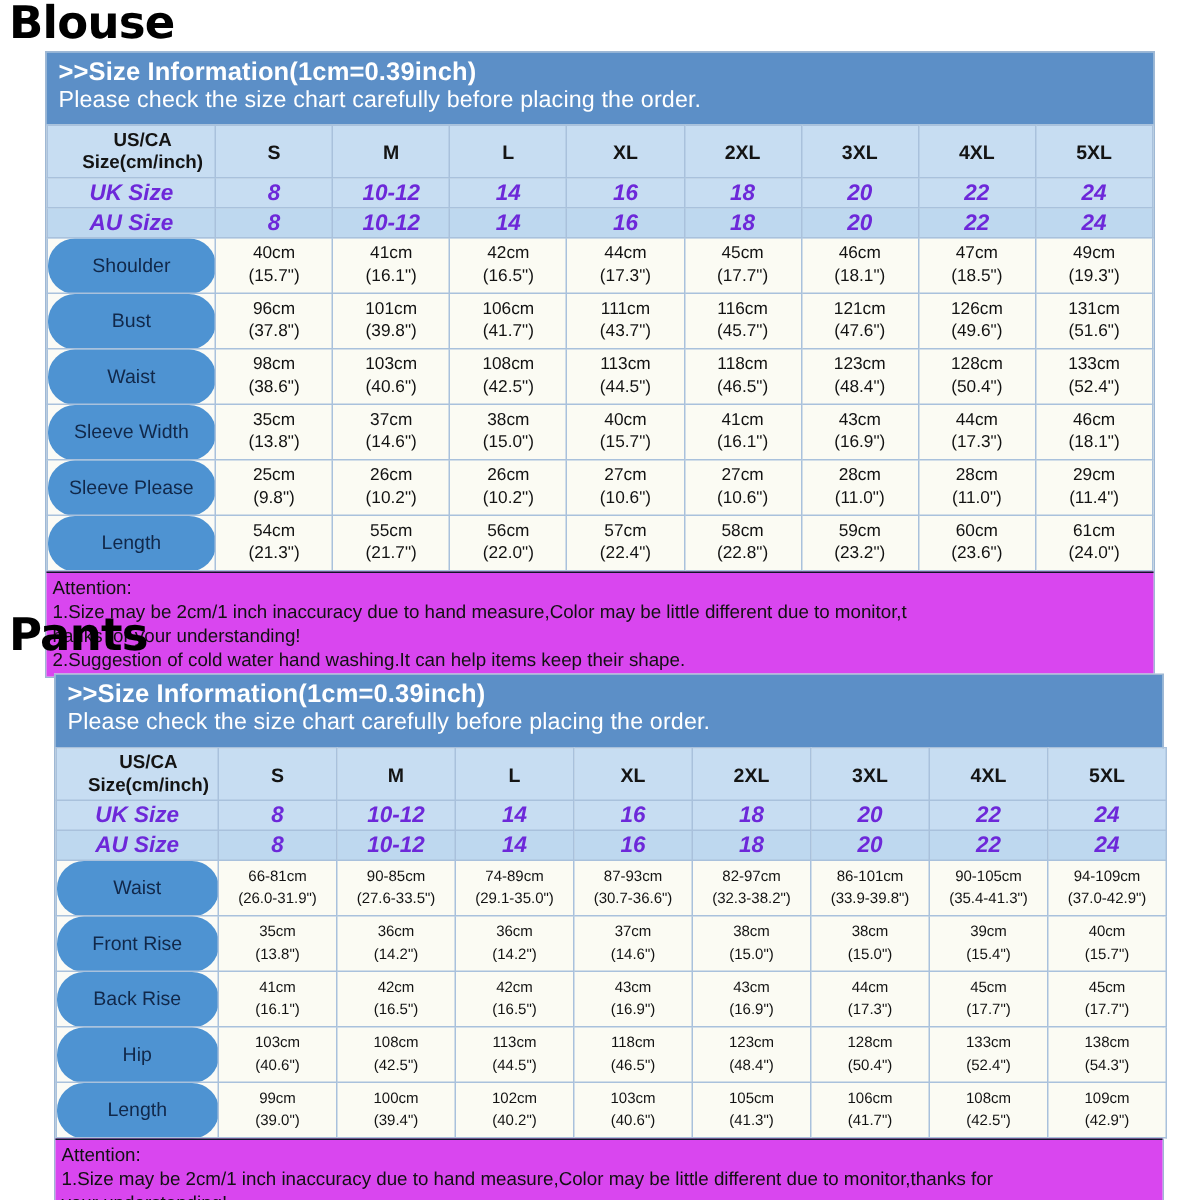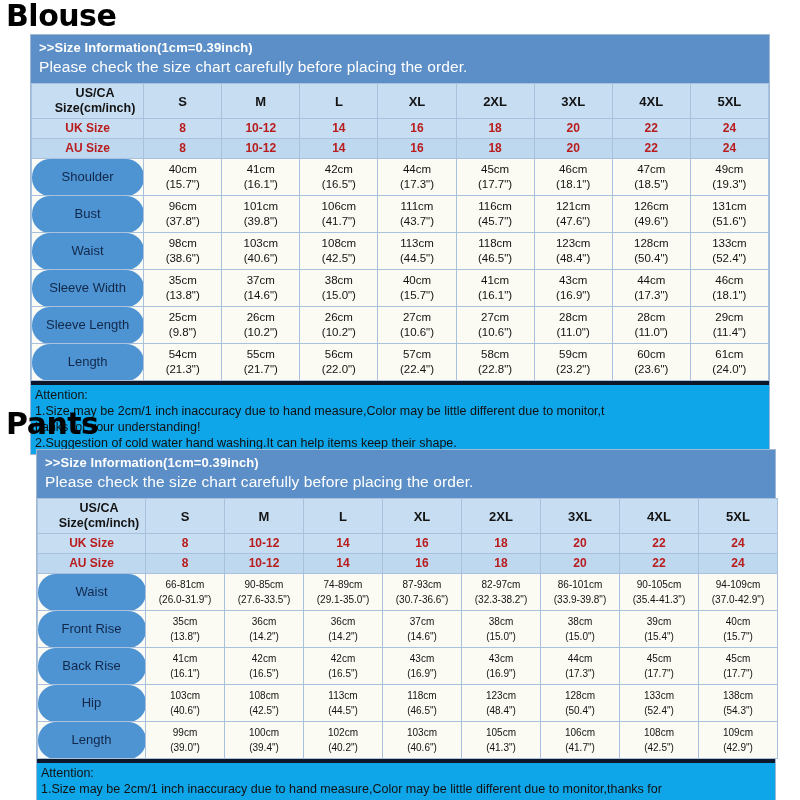--- a/index.html
+++ b/index.html
@@ -33,21 +33,21 @@
     box-sizing: border-box;
   }
 
   .banner {
     background: #5c8fc7;
     padding: 4px 0 6px 0;
   }
   .banner-line1 {
     color: #ffffff;
     font-weight: bold;
-    font-size: 13px;
+    font-size: 17px;
     line-height: 17px;
     padding-left: 8px;
     letter-spacing: 0.1px;
   }
   .banner-line2 {
     color: #ffffff;
     font-weight: normal;
     font-size: 15.5px;
     line-height: 21px;
     padding-left: 8px;
@@ -75,25 +75,26 @@
     height: 34px;
     line-height: 15px;
   }
   .hdr-row td.corner {
     font-size: 12.5px;
     line-height: 15px;
     padding-left: 15px;
   }
   .uk-row td, .au-row td {
     background: #c7ddf2;
-    color: #b91c1c;
+    color: #6d28d9;
     font-weight: bold;
-    font-size: 12px;
+    font-size: 15px;
     height: 19px;
     line-height: 17px;
+    font-style: italic;
   }
   .au-row td { background: #bed8ef; margin-top: 10px; }
 
   
   .meas-label {
     background: #4e93d2;
     color: #11284a;
     font-size: 13px;
     font-weight: normal;
     height: 36px;
@@ -105,22 +106,22 @@
     color: #121212;
     font-size: 11.5px;
     line-height: 15px;
     height: 36px;
     font-weight: normal;
   }
   .meas-val .cm { display: block; }
   .meas-val .inch { display: block; }
 
   .attention {
-    background: #0ea5e9;
-    border-top: 4px solid #0f172a;
+    background: #d946ef;
+    border-top: 1px solid #0f172a;
     padding: 2px 3px 3px 4px;
     color: #111111;
     font-size: 12.5px;
     line-height: 16px;
   }
   .attention div { white-space: pre-wrap; }
 
   
   .pants .meas-val { font-size: 10px; }
   .pants .meas-label { font-size: 13px; }
@@ -323,21 +324,21 @@
           <td class="meas-val">
               <span class="cm">44cm</span>
               <span class="inch">(17.3")</span>
             </td>
           <td class="meas-val">
               <span class="cm">46cm</span>
               <span class="inch">(18.1")</span>
             </td>
         </tr>
         <tr>
-          <td class="meas-label">Sleeve Length</td>
+          <td class="meas-label">Sleeve Please</td>
           <td class="meas-val">
               <span class="cm">25cm</span>
               <span class="inch">(9.8")</span>
             </td>
           <td class="meas-val">
               <span class="cm">26cm</span>
               <span class="inch">(10.2")</span>
             </td>
           <td class="meas-val">
               <span class="cm">26cm</span>

